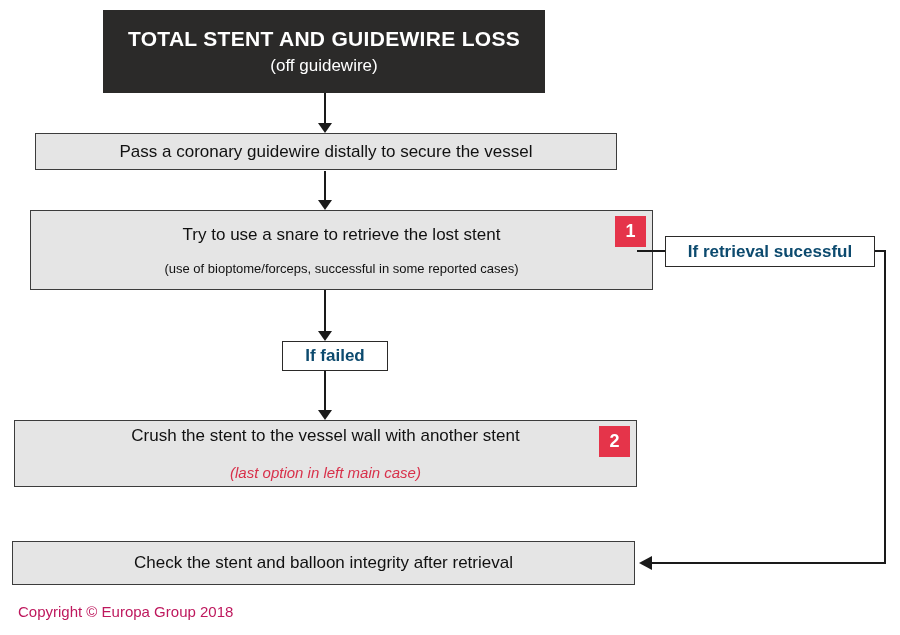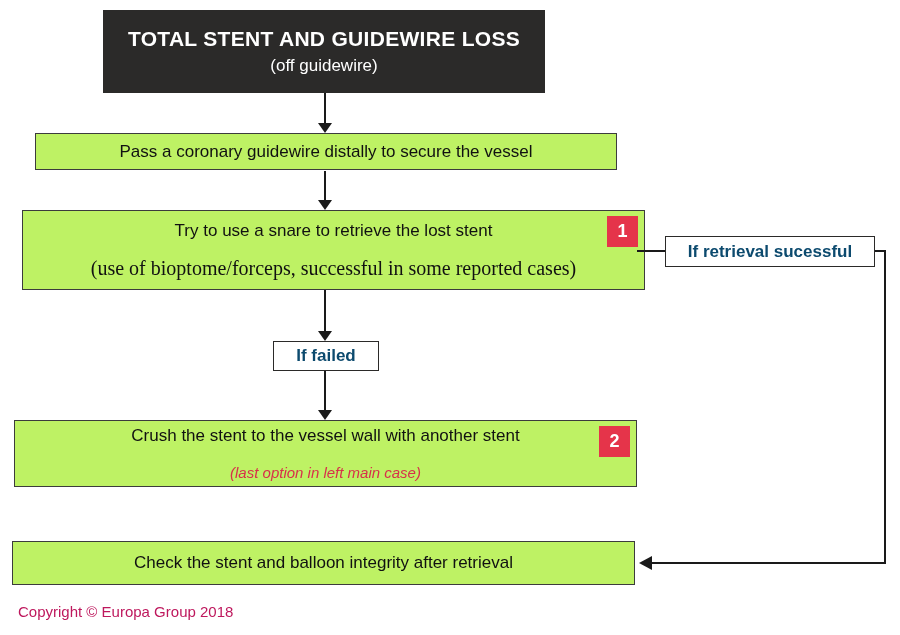--- a/index.html
+++ b/index.html
@@ -33,36 +33,36 @@
   .header-title {
     font-size: 21px;
     font-weight: bold;
     letter-spacing: 0.3px;
   }
   .header-subtitle {
     font-size: 17px;
   }
   .step-box {
     position: absolute;
-    background: #bef264;
+    background: #e5e5e5;
     border: 1px solid #3c3c3c;
     box-sizing: border-box;
     display: flex;
     flex-direction: column;
     align-items: center;
     justify-content: center;
     text-align: center;
     color: #111111;
   }
   .box-pass   { left: 35px;  top: 133px; width: 582px; height: 37px; font-size: 17px; }
-  .box-snare  { left: 22px;  top: 210px; width: 623px; height: 80px; gap: 16px; }
+  .box-snare  { left: 30px;  top: 210px; width: 623px; height: 80px; gap: 16px; }
   .box-crush  { left: 14px;  top: 420px; width: 623px; height: 67px; gap: 18px; }
   .box-check  { left: 12px;  top: 541px; width: 623px; height: 44px; font-size: 17px; }
   .line-main  { font-size: 17px; }
-  .line-sub   { font-size: 20px; font-family: Liberation Serif, serif; }
+  .line-sub   { font-size: 13px; }
   .note-red   { font-size: 15px; font-style: italic; color: #d8304a; }
   .badge {
     position: absolute;
     top: 5px; right: 6px;
     width: 31px; height: 31px;
     background: #e5344a;
     color: #ffffff;
     font-size: 18px;
     font-weight: bold;
     display: flex;
@@ -75,21 +75,21 @@
     border: 1.5px solid #2b2a29;
     box-sizing: border-box;
     display: flex;
     align-items: center;
     justify-content: center;
     font-size: 17px;
     font-weight: bold;
     color: #0c4a6e;
     z-index: 2;
   }
-  .label-if-failed    { left: 273px; top: 341px; width: 106px; height: 30px; }
+  .label-if-failed    { left: 282px; top: 341px; width: 106px; height: 30px; }
   .label-if-retrieval { left: 665px; top: 236px; width: 210px; height: 31px; }
   
   .vline, .hline {
     position: absolute;
     background: #1a1a1a;
     z-index: 1;
   }
   .vline { width: 2px; }
   .hline { height: 2px; }
   .arrow-down {

